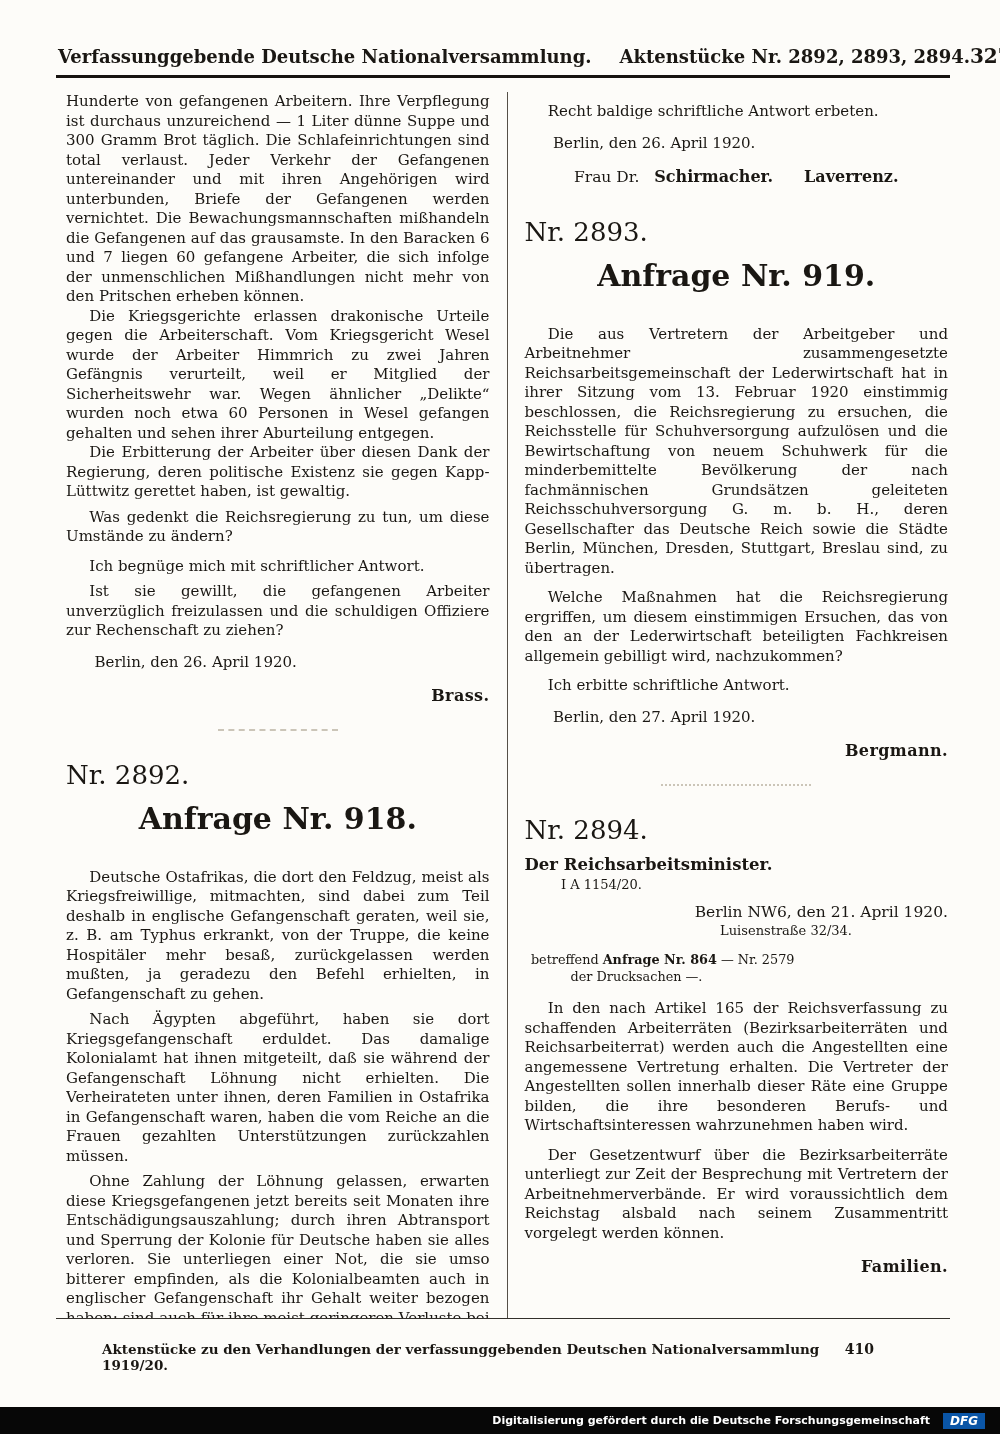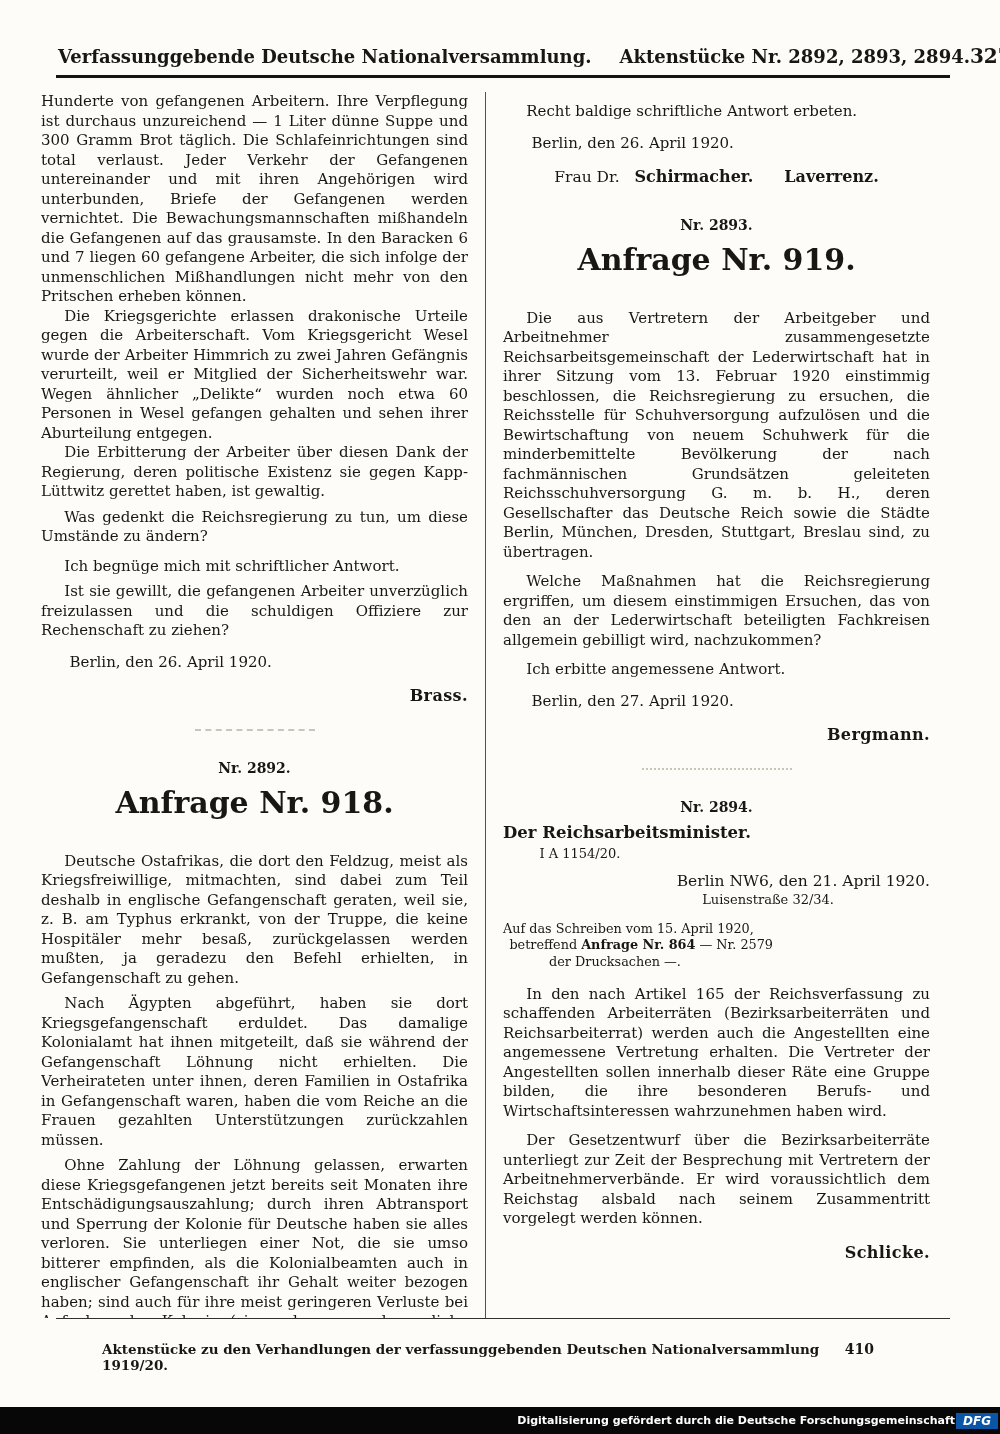--- a/index.html
+++ b/index.html
@@ -14,36 +14,36 @@
   .hdr {
     position:absolute; top:44px; left:58px; right:52px;
     display:flex; align-items:baseline; font-weight:bold; white-space:nowrap;
   }
   .hdr .title { font-size:18px; }
   .hdr .docs  { font-size:18px; margin-left:28px; }
   .hdr .pnum  { margin-left:auto; font-size:20px; }
   .hdr-rule { position:absolute; top:75px; left:56px; right:50px; height:3px; background:#171310; }
 
   
-  .columns { position:absolute; top:92px; left:41px; right:52px; height:1226px; display:flex; overflow:hidden; }
+  .columns { position:absolute; top:92px; left:66px; right:52px; height:1226px; display:flex; overflow:hidden; }
   .col { width:427px; font-size:15px; line-height:1.3; text-align:justify; }
   .divider { width:1px; background:#555048; margin:0 17px; }
 
   .p { text-indent:1.55em; }
   .noindent { text-indent:0; }
   .mt6 { margin-top:6px; } .mt10 { margin-top:10px; } .mt14 { margin-top:14px; }
   .mt26 { margin-top:26px; } .mt40 { margin-top:40px; }
 
   .dateline { text-indent:0; text-align:left; padding-left:1.9em; margin-top:12px; }
   .sig { text-align:right; font-weight:bold; font-size:16px; letter-spacing:.4px; margin-top:14px; }
   .sigline { text-align:center; margin-top:14px; font-size:15.5px; }
   .sigline .name { font-weight:bold; font-size:16px; margin-left:10px; }
   .sigline .name2 { margin-left:26px; }
 
-  .sec-number { text-align:center; font-weight:bold; font-size:14px; margin-top:28px; }
+  .sec-number { font-weight:normal; font-size:26px; margin-top:28px; }
   .sec-title  { text-align:center; font-weight:bold; font-size:30px; margin-top:6px; margin-bottom:30px; }
 
   .pencil { border-bottom:2px dashed #cbc5b8; width:120px; margin:20px auto 0; height:4px; }
   .pencil.dots { border-bottom-style:dotted; width:150px; }
 
   
   .sender { font-weight:bold; font-size:16.5px; text-align:left; text-indent:0; margin-top:6px; }
   .refnum { font-size:13px; text-align:left; padding-left:2.8em; margin-top:2px; }
   .dl-right { text-align:right; font-size:15.5px; margin-top:8px; }
   .addr-small { text-align:right; font-size:13px; padding-right:96px; margin-top:1px; }
@@ -57,21 +57,21 @@
     position:absolute; top:1318px; left:56px; right:50px;
     border-top:1px solid #33302b; padding-top:22px;
     display:flex; align-items:baseline; font-size:13.5px; font-weight:bold;
   }
   .footer .ftext { padding-left:46px; }
   .footer .fnum  { margin-left:auto; padding-right:76px; font-size:14px; }
 
   
   .scanbar {
     position:absolute; left:0; right:0; bottom:0; height:27px; background:#070707;
-    display:flex; align-items:center; justify-content:flex-end; gap:1px; padding-right:2px;
+    display:flex; align-items:center; justify-content:flex-end; gap:13px; padding-right:15px;
     font-family:"DejaVu Sans","Liberation Sans",sans-serif;
   }
   .scanbar .stext { color:#ffffff; font-size:11px; font-weight:bold; }
   .dfg { background:#0a55a6; color:#ffffff; font-weight:bold; font-style:italic;
          font-size:12px; padding:2px 7px; line-height:1; }
 </style>
 </head>
 <body>
 
 <div class="page">
@@ -115,45 +115,44 @@
         <span>Frau Dr.</span>
         <span class="name">Schirmacher.</span>
         <span class="name name2">Laverrenz.</span>
       </p>
 
       <h2 class="sec-number mt40">Nr. 2893.</h2>
       <h1 class="sec-title">Anfrage Nr. 919.</h1>
 
       <p class="p">Die aus Vertretern der Arbeitgeber und Arbeitnehmer zusammengesetzte Reichsarbeitsgemeinschaft der Lederwirtschaft hat in ihrer Sitzung vom 13. Februar 1920 einstimmig beschlossen, die Reichsregierung zu ersuchen, die Reichsstelle für Schuhversorgung aufzulösen und die Bewirtschaftung von neuem Schuhwerk für die minderbemittelte Bevölkerung der nach fachmännischen Grundsätzen geleiteten Reichsschuhversorgung G. m. b. H., deren Gesellschafter das Deutsche Reich sowie die Städte Berlin, München, Dresden, Stuttgart, Breslau sind, zu übertragen.</p>
       <p class="p mt10">Welche Maßnahmen hat die Reichsregierung ergriffen, um diesem einstimmigen Ersuchen, das von den an der Lederwirtschaft beteiligten Fachkreisen allgemein gebilligt wird, nachzukommen?</p>
-      <p class="p mt10">Ich erbitte angemessene Antwort.</p>
+      <p class="p mt10">Ich erbitte schriftliche Antwort.</p>
       <p class="dateline">Berlin, den 27. April 1920.</p>
       <p class="sig">Bergmann.</p>
 
       <div class="pencil dots"></div>
 
       <h2 class="sec-number mt26">Nr. 2894.</h2>
       <p class="sender">Der Reichsarbeitsminister.</p>
       <p class="refnum">I A 1154/20.</p>
       <p class="dl-right">Berlin NW6, den 21. April 1920.</p>
       <p class="addr-small">Luisenstraße 32/34.</p>
 
       <div class="re-block">
-        <p>Auf das Schreiben vom 15. April 1920,</p>
         <p class="l2">
           <span>betreffend</span>
           <span class="bold">Anfrage Nr. 864</span>
           <span>— Nr. 2579</span>
         </p>
         <p class="l3">der Drucksachen —.</p>
       </div>
 
       <p class="p mt14">In den nach Artikel 165 der Reichsverfassung zu schaffenden Arbeiterräten (Bezirksarbeiterräten und Reichsarbeiterrat) werden auch die Angestellten eine angemessene Vertretung erhalten. Die Vertreter der Angestellten sollen innerhalb dieser Räte eine Gruppe bilden, die ihre besonderen Berufs- und Wirtschaftsinteressen wahrzunehmen haben wird.</p>
       <p class="p mt10">Der Gesetzentwurf über die Bezirksarbeiterräte unterliegt zur Zeit der Besprechung mit Vertretern der Arbeitnehmerverbände. Er wird voraussichtlich dem Reichstag alsbald nach seinem Zusammentritt vorgelegt werden können.</p>
-      <p class="sig">Schlicke.</p>
+      <p class="sig">Familien.</p>
 
     </div>
   </div>
 
   <div class="footer">
     <span class="ftext">Aktenstücke zu den Verhandlungen der verfassunggebenden Deutschen Nationalversammlung 1919/20.</span>
     <span class="fnum">410</span>
   </div>
 
   <div class="scanbar">

